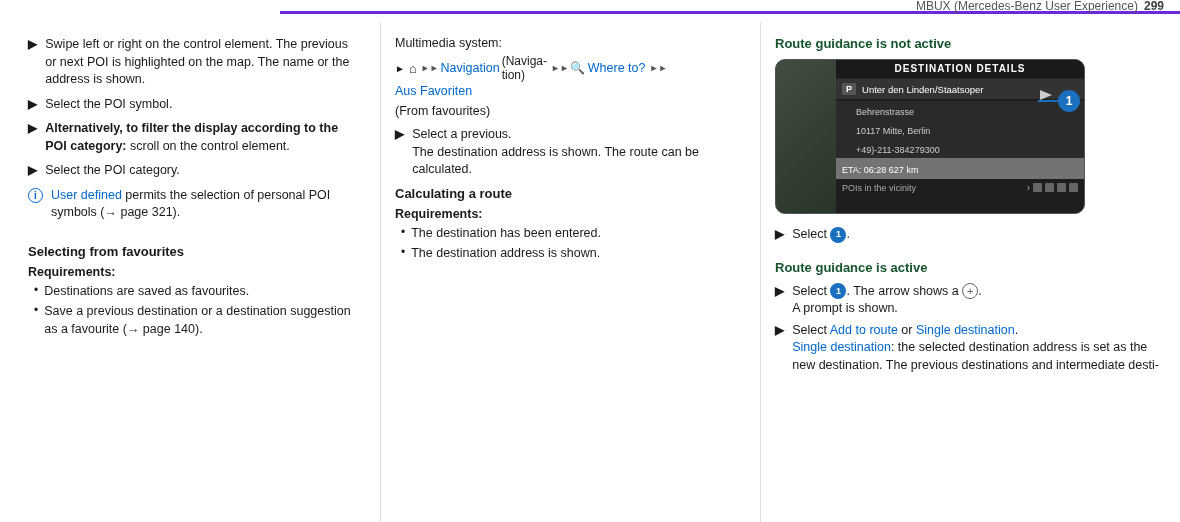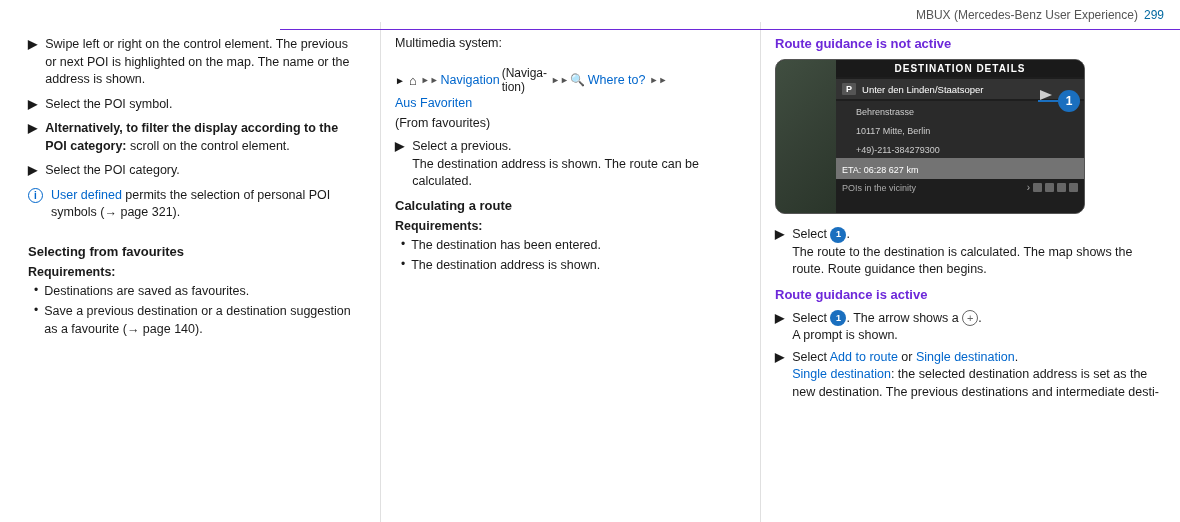--- a/index.html
+++ b/index.html
@@ -17,35 +17,35 @@
       width: 1180px;
       height: 522px;
       position: relative;
     }
     
     .header-bar {
       position: absolute;
       top: 0;
       right: 0;
       width: 900px;
-      height: 30px;
+      height: 14px;
       display: flex;
       justify-content: flex-end;
       align-items: center;
       padding-right: 16px;
-      border-bottom: 1px solid #6d28d9;
+      border-bottom: 3px solid #6d28d9;
     }
     .header-title {
       font-size: 12px;
       color: #555;
     }
     .header-page {
       font-size: 12px;
-      color: #0369a1;
-      font-weight: normal;
+      color: #404040;
+      font-weight: bold;
       margin-left: 6px;
     }
 
     
     .content-area {
       display: flex;
       width: 1180px;
       height: 522px;
       padding-top: 22px;
     }
@@ -163,21 +163,21 @@
       border-bottom: 1px solid #0066cc;
       padding-bottom: 3px;
       margin-bottom: 8px;
       margin-top: 10px;
     }
 
     
     .right-section-heading {
       font-size: 13px;
       font-weight: bold;
-      color: #6d28d9;
+      color: #14532d;
       margin-bottom: 8px;
     }
 
     
     .nav-image {
       width: 310px;
       height: 155px;
       background: #2a2a2a;
       border: 1px solid #555;
       border-radius: 10px;
@@ -357,21 +357,21 @@
       </div>
       <div class="bullet-item">
         <span class="bullet-dot">•</span>
         <span class="bullet-text">Save a previous destination or a destination suggestion as a favourite (→ page 140).</span>
       </div>
 
     </div>
 
     <div class="col-middle">
 
-      <div style="font-size:12.5px; margin-bottom:16px;">Multimedia system:</div>
+      <div style="font-size:12.5px; margin-bottom:4px;">Multimedia system:</div>
 
       <div class="breadcrumb-row">
         <span style="font-size:10px; font-weight:bold;">►</span>
         <span style="font-size:13px; margin: 0 2px;">⌂</span>
         <span style="font-size:9px; color:#555;">►►</span>
         <span class="link-text">Navigation</span>
         <span style="font-size:12px;"> (Naviga-<br>tion)</span>
         <span style="font-size:9px; color:#555; margin-left:2px;">►►</span>
         <span style="font-size:12px;">🔍</span>
         <span class="link-text">Where to?</span>
@@ -455,25 +455,24 @@
               <polygon points="2,4 14,9 2,14" fill="#ccc"></polygon>
             </svg>
           </div>
         </div>
       </div>
 
       <div class="arrow-item" style="margin-bottom:5px;">
         <span class="arrow-icon">▶</span>
         <span class="arrow-text">
           <span>Select </span><span class="circle-icon">1</span><span>.</span><br>
-          <span>The route to the destination is calculated. The map shows the route. Route guidance then begins.</span>
-        </span>
-      </div>
-
-      <div class="right-section-heading" style="margin-top:8px;">Route guidance is active</div>
+        </span>
+      </div>
+
+      <div class="right-section-heading" style="margin-top:16px;">Route guidance is active</div>
 
       <div class="arrow-item" style="margin-bottom:4px;">
         <span class="arrow-icon">▶</span>
         <span class="arrow-text">
           <span>Select </span><span class="circle-icon">1</span><span>. The arrow shows a </span><span class="plus-icon">+</span><span>.</span><br>
           <span>A prompt is shown.</span>
         </span>
       </div>
 
       <div class="arrow-item">

